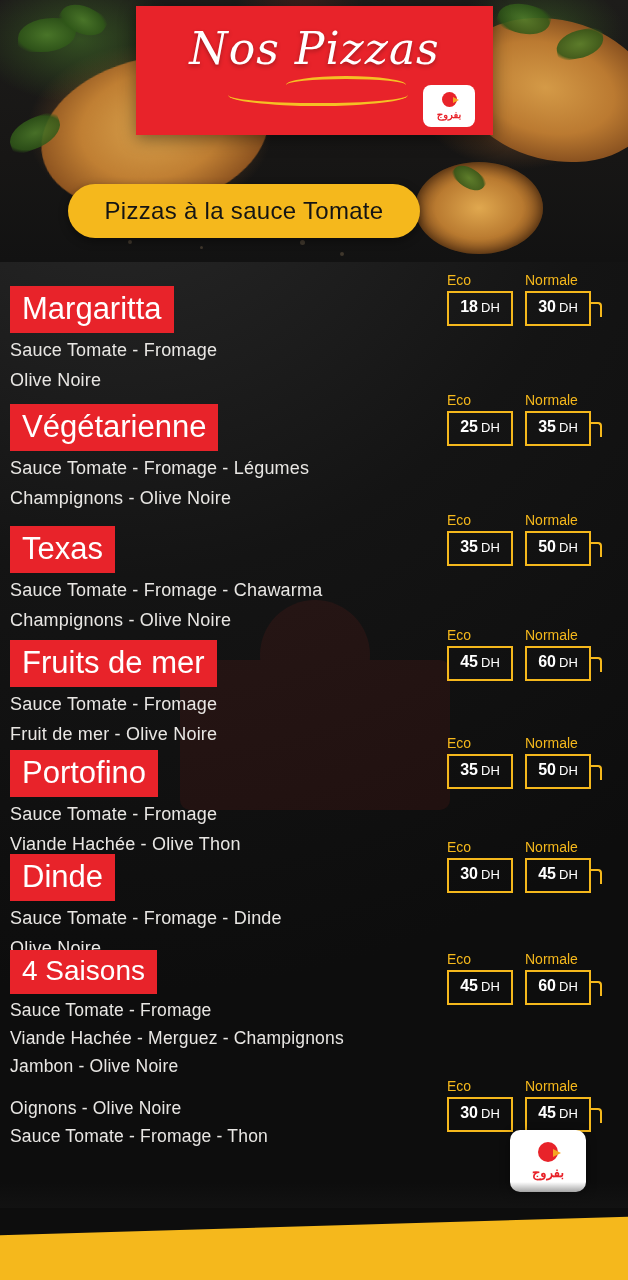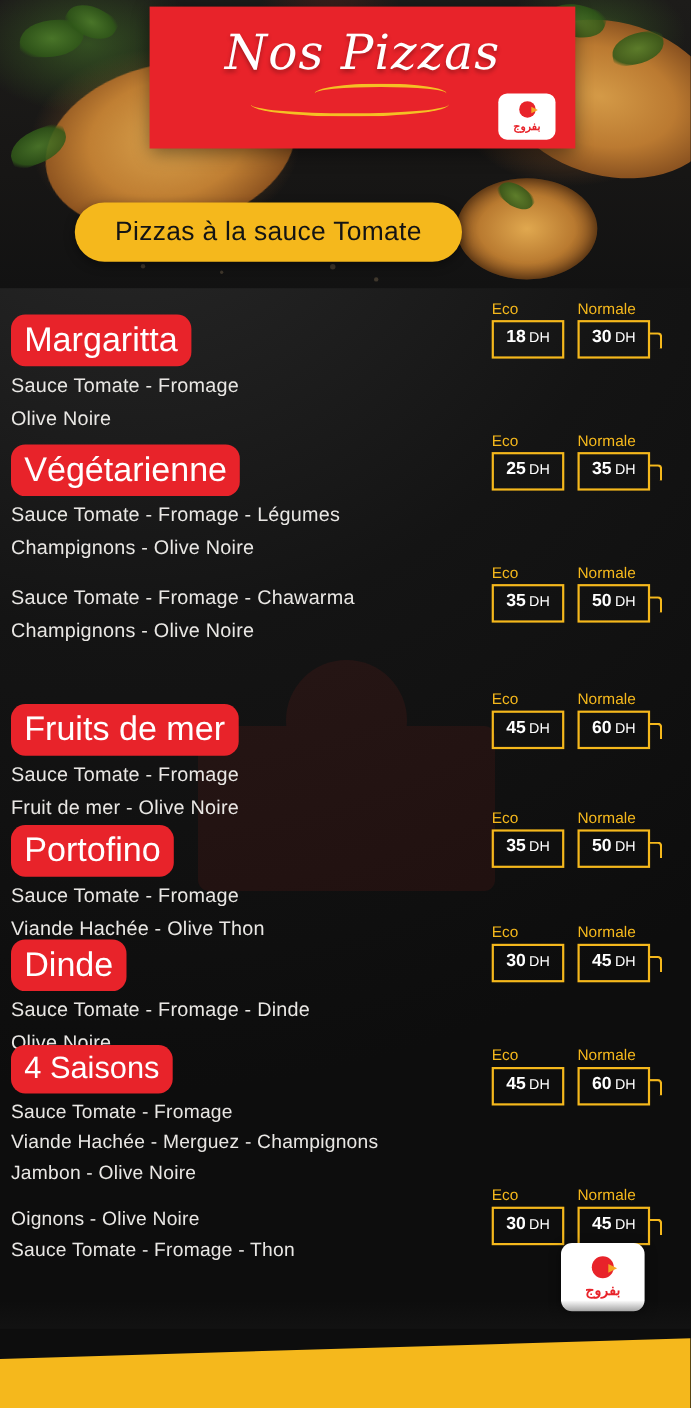--- a/index.html
+++ b/index.html
@@ -63,21 +63,21 @@
     position: absolute;
     border-radius: 50%;
     background: #6b5b46;
     opacity: .5;
   }
 
   
   .banner {
     position: absolute;
     left: 136px; top: 6px;
-    width: 387px; height: 129px;
+    width: 357px; height: 129px;
     background: #e8232a;
     box-shadow: 0 4px 16px rgba(0,0,0,.45);
   }
   .banner-title {
     position: absolute;
     left: 0; right: 0; top: 17px;
     text-align: center;
     color: #fff;
     font-family: "DejaVu Serif", serif;
     font-style: italic;
@@ -175,21 +175,20 @@
 
   
   .item { position: absolute; left: 10px; }
   .item-name {
     display: inline-block;
     background: #e8232a;
     color: #ffffff;
     font-size: 31px;
     line-height: 1;
     padding: 7px 12px 9px 12px;
-    border-radius: 13px;
   }
   .item-name.sm { font-size: 28px; }
   .desc {
     color: #e9e7e4;
     font-size: 18px;
     line-height: 1.45;
     margin-top: 4px;
     letter-spacing: .2px;
   }
   .desc.tight { line-height: 1.38; font-size: 17.5px; }
@@ -359,20 +358,21 @@
       <div class="price-label">Normale</div>
       <div class="price-box">
         <span class="amt">35</span>
         <span class="cur">DH</span>
         <span class="price-tail"></span>
       </div>
     </div>
   </div>
 
   <div class="item" style="top:526px;">
+    <div class="item-name">Texas</div>
     <div class="desc">Sauce Tomate - Fromage - Chawarma</div>
     <div class="desc">Champignons - Olive Noire</div>
   </div>
   <div class="prices" style="left:447px; top:512px;">
     <div class="price-col">
       <div class="price-label">Eco</div>
       <div class="price-box">
         <span class="amt">35</span>
         <span class="cur">DH</span>
       </div>

